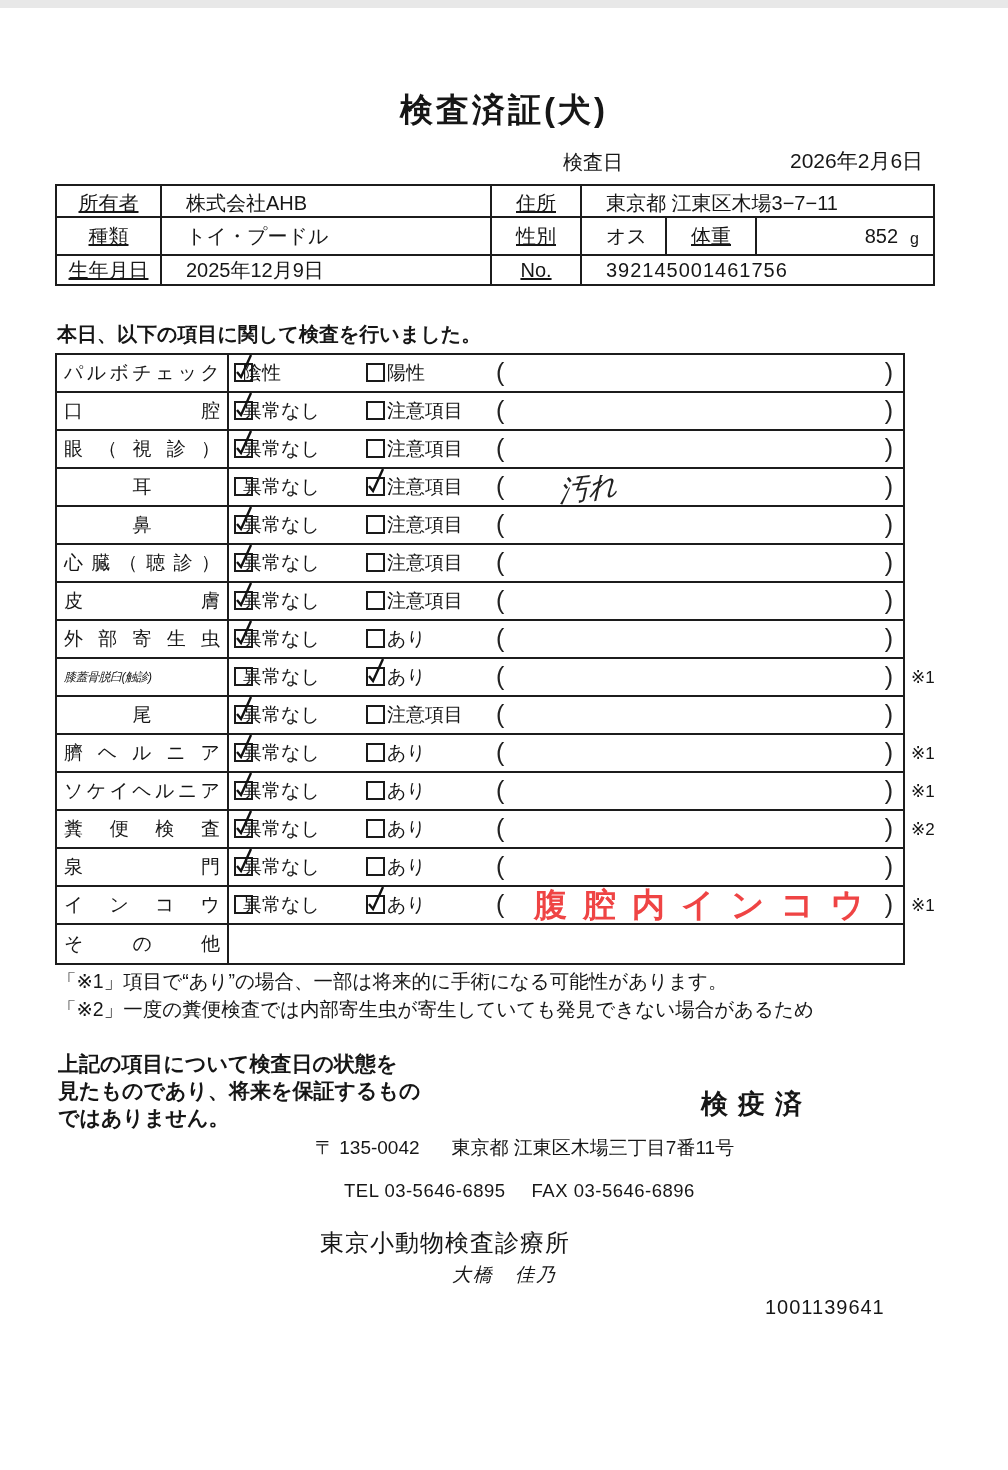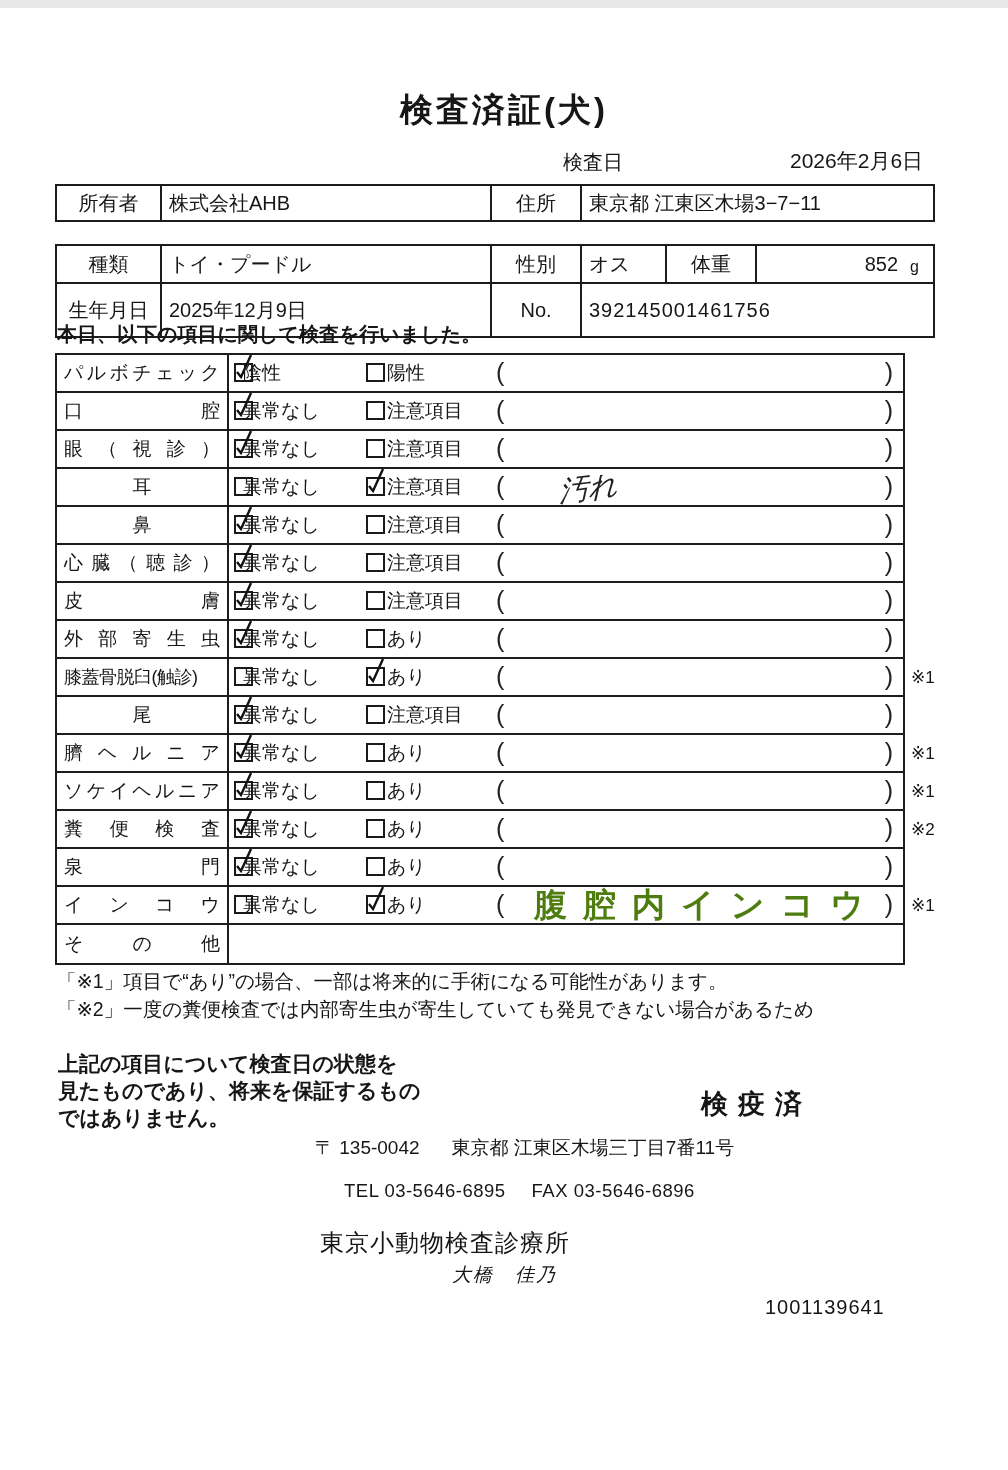--- a/index.html
+++ b/index.html
@@ -25,36 +25,36 @@
 
   
   .info-table {
     left:55px; width:880px;
     border:2px solid #1c1c1c;
     box-sizing:border-box;
     display:grid;
     background:#fff;
   }
   .tableA { top:176px; height:38px; grid-template-columns:105px 330px 90px 1fr; }
-  .tableB { top:236px; height:94px;
+  .tableB { top:208px; height:70px;
     grid-template-columns:105px 330px 90px 85px 90px 1fr;
     grid-template-rows:38px 1fr; }
   .cell {
     border-right:2px solid #1c1c1c;
     border-bottom:2px solid #1c1c1c;
     display:flex; align-items:center;
     font-size:20px;
-    padding:0 7px;
+    padding:0 24px;
     box-sizing:border-box;
     overflow:hidden;
     white-space:nowrap;
   }
   .cell.last-col { border-right:none; }
   .cell.last-row { border-bottom:none; }
-  .cell.lab { justify-content:center; padding:0 16px; }
+  .cell.lab { justify-content:center; padding:0 16px;text-decoration:underline; }
   .cell.num { letter-spacing:1px; }
   .weight-cell { justify-content:flex-end; padding-right:14px; }
   .weight-unit { font-size:16px; margin-left:12px; margin-top:6px; }
   .span3 { grid-column:4 / 7; }
 
   .statement { top:313px; left:57px; font-size:20px; font-weight:600; }
 
   
   .checklist {
     top:345px; left:55px; width:850px;
@@ -74,21 +74,21 @@
   .row-label {
     border-right:2px solid #1c1c1c;
     display:flex; align-items:center;
     padding:0 7px;
     box-sizing:border-box;
     font-size:19px;
   }
   .row-label-inner { width:100%; display:flex; }
   .row-label-inner.justify { justify-content:space-between; }
   .row-label-inner.center  { justify-content:center; }
-  .row-label-inner.plain   { justify-content:flex-start; font-size:18px; letter-spacing:-0.5px; white-space:nowrap; }
+  .row-label-inner.plain   { justify-content:flex-start; font-size:12px; letter-spacing:-0.5px; white-space:nowrap;font-style:italic; }
   .row-content { position:relative; }
 
   .cb {
     position:absolute; top:50%; margin-top:-10px;
     width:15px; height:15px;
     border:2px solid #1a1a1a;
     box-sizing:content-box;
     background:#fff;
   }
   .cb1 { left:5px; }
@@ -113,21 +113,21 @@
     font-size:29px; font-weight:500;
     font-family:"DejaVu Serif","Liberation Serif",serif;
     font-style:italic;
     transform:rotate(-7deg) skewX(-6deg);
     color:#222;
   }
   .row-note.stamp {
     left:305px; top:50%; transform:translateY(-50%);
     font-size:33px; font-weight:900;
     letter-spacing:16px;
-    color:#4d7c0f;
+    color:#ef4444;
   }
   .row-remark {
     position:absolute; left:calc(100% + 8px); top:50%; transform:translateY(-50%);
     font-size:17px; white-space:nowrap;
   }
 
   
   .footnote { font-size:19.5px; }
   .fn1 { top:960px; left:57px; }
   .fn2 { top:988px; left:57px; }

